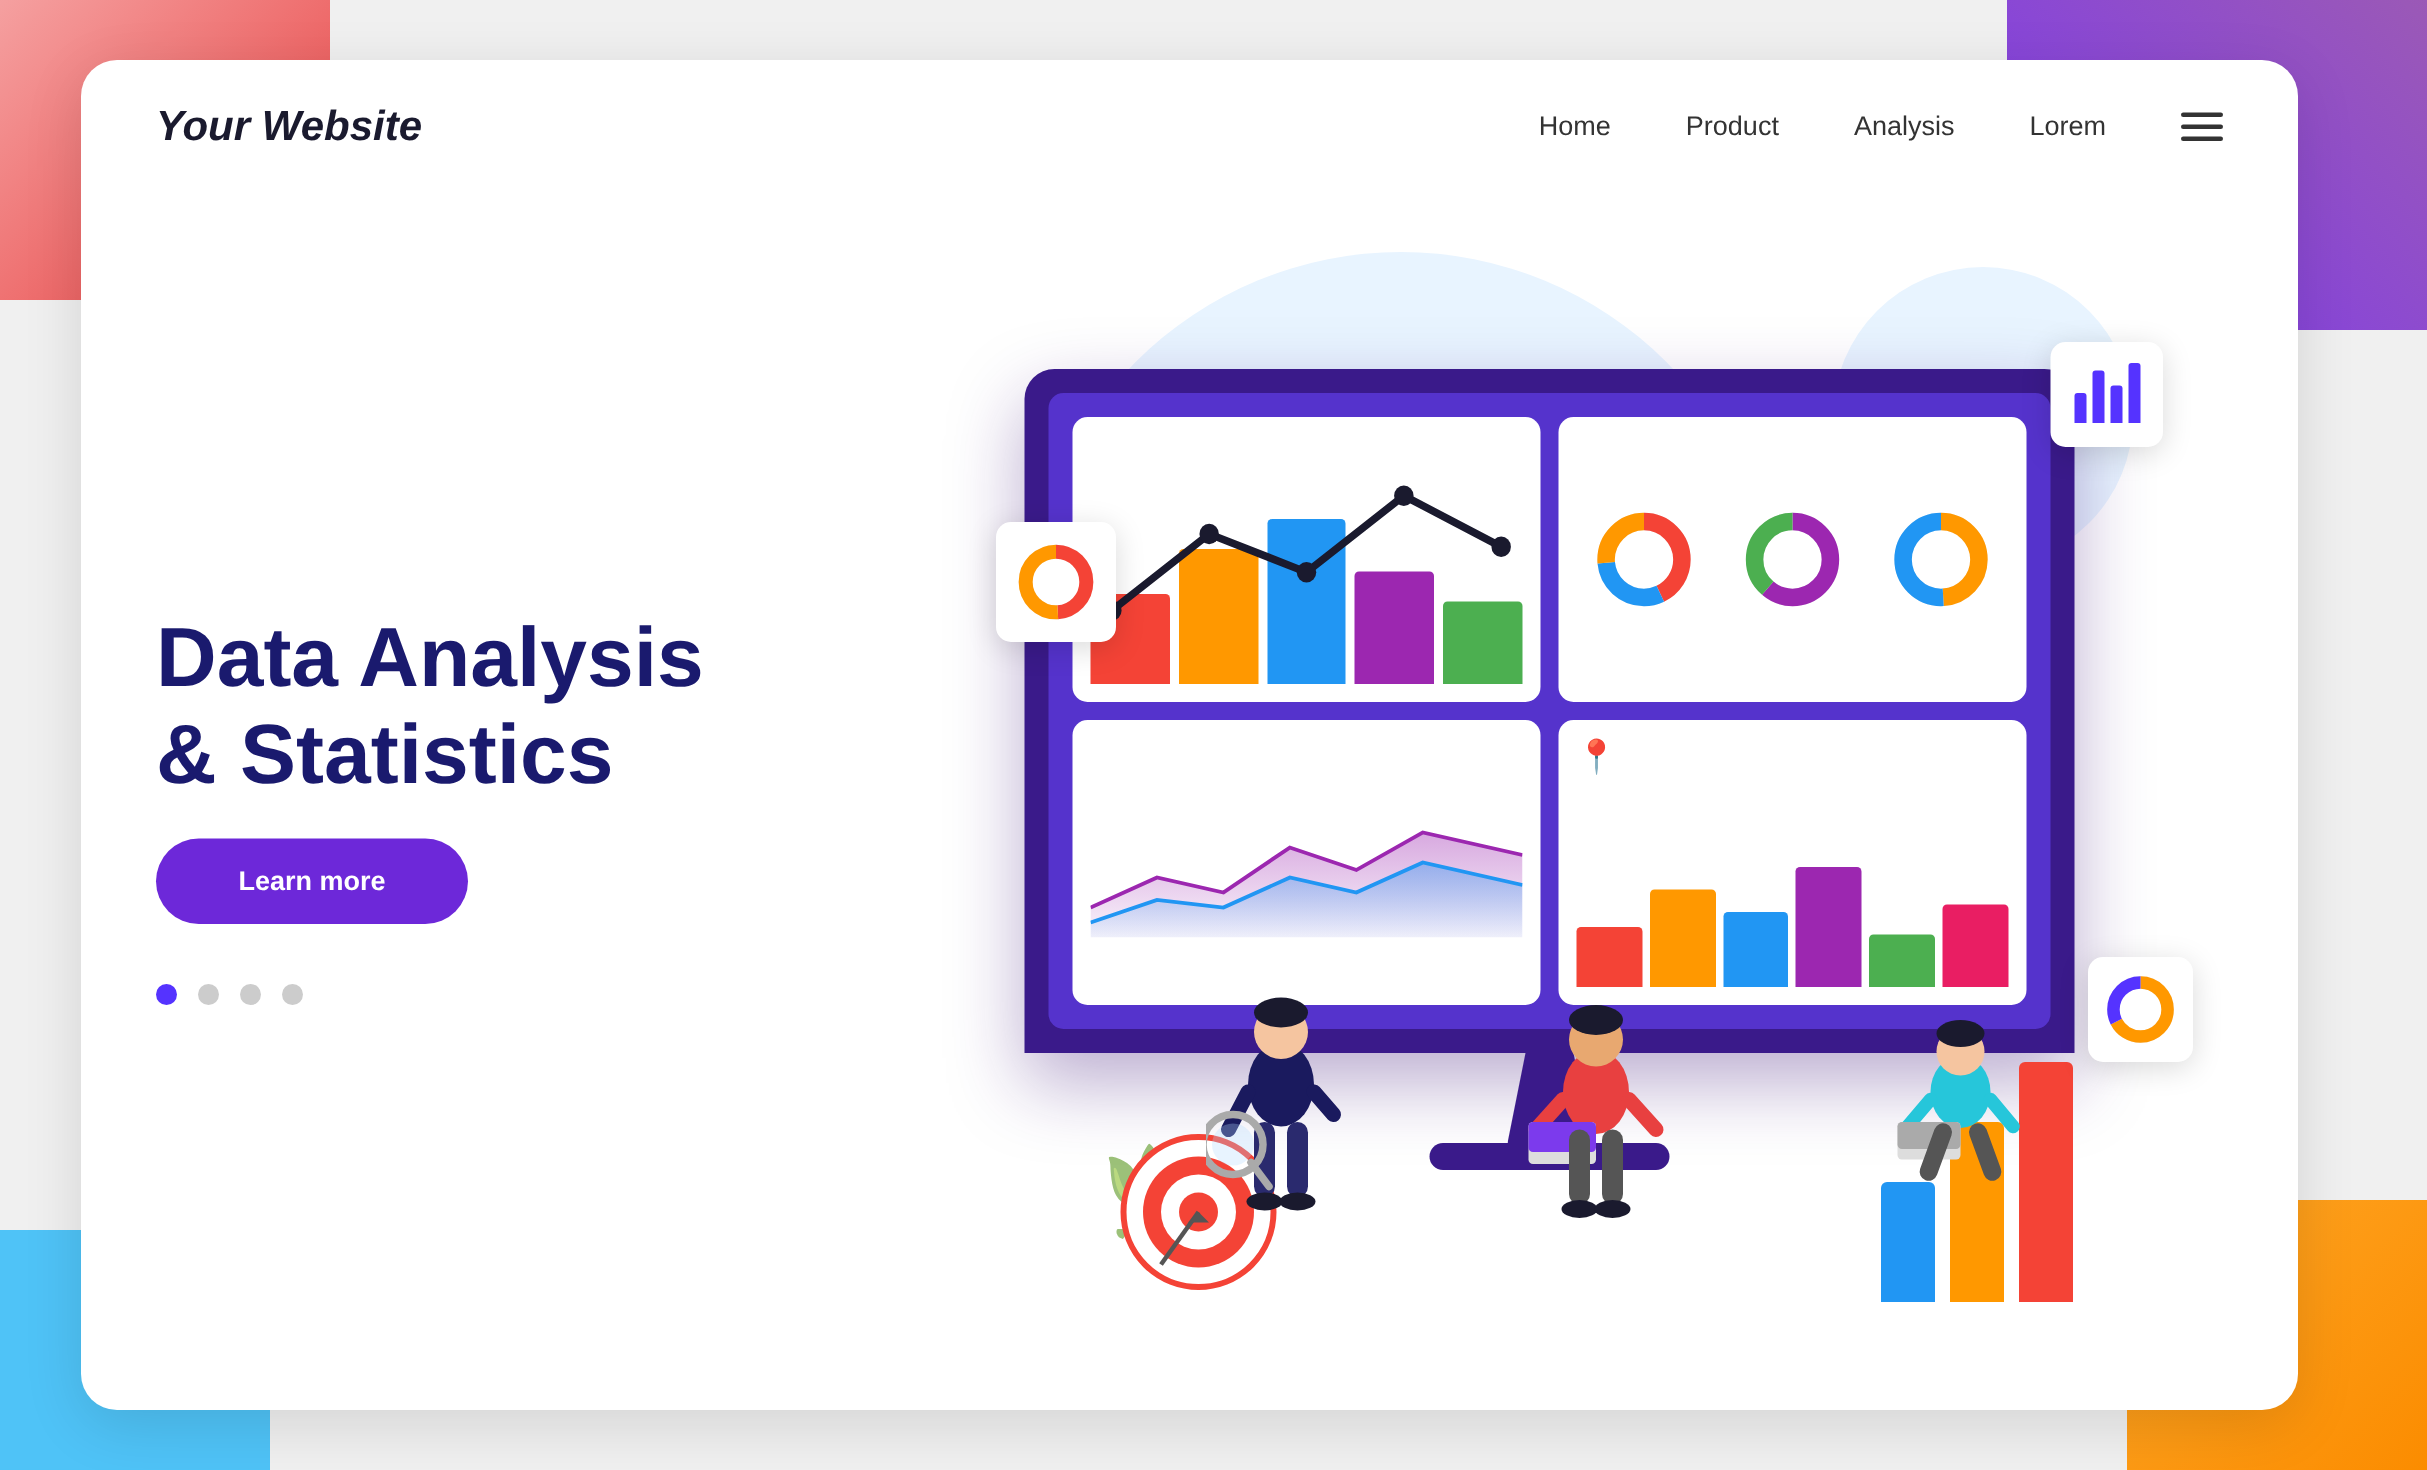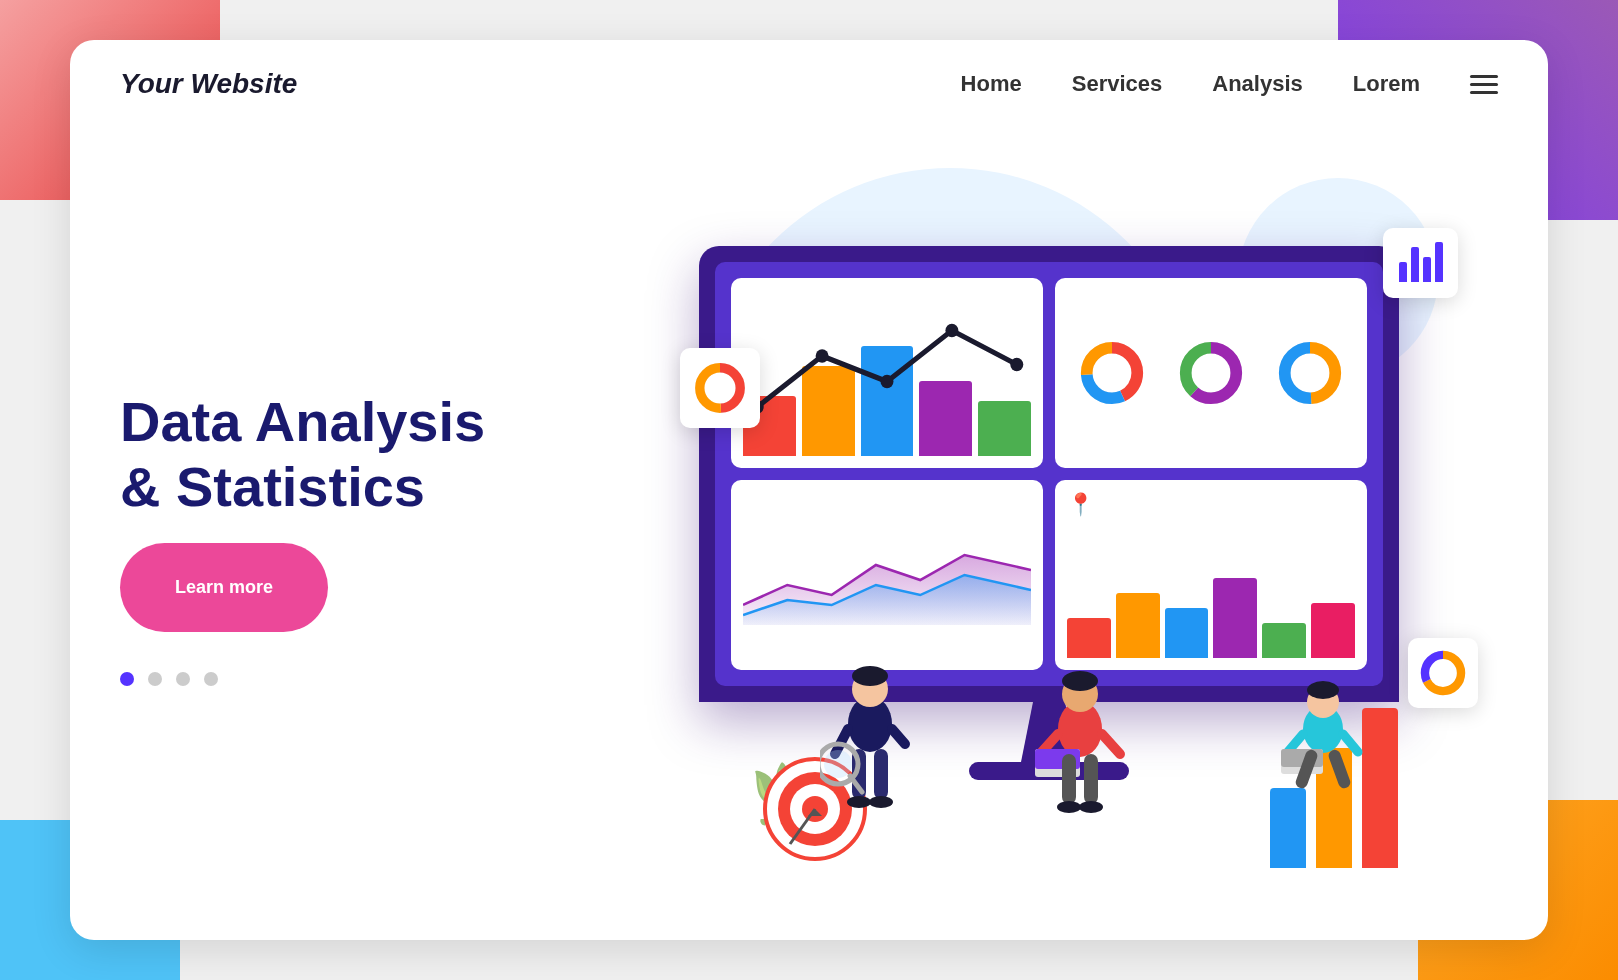--- a/index.html
+++ b/index.html
@@ -42,21 +42,21 @@
       bottom: 0; right: 0;
       width: 200px; height: 180px;
       background: linear-gradient(135deg, #ffa726 0%, #fb8c00 100%);
       border-radius: 60px 0 0 0;
       z-index: 0;
     }
 
     
     .main-card {
       position: absolute;
-      top: 40px; left: 70px;
+      top: 40px; left: 54px;
       width: 1478px;
       height: 900px;
       background: #ffffff;
       border-radius: 24px;
       z-index: 1;
       overflow: hidden;
       box-shadow: 0 10px 40px rgba(0,0,0,0.12);
     }
 
     
@@ -76,22 +76,22 @@
     }
     .nav-links {
       display: flex;
       gap: 50px;
       align-items: center;
       list-style: none;
     }
     .nav-links li a {
       text-decoration: none;
       color: #333;
-      font-size: 22px;
-      font-weight: 700;
+      font-size: 18px;
+      font-weight: 400;
     }
     .nav-hamburger {
       margin-left: 50px;
       display: flex;
       flex-direction: column;
       gap: 5px;
       cursor: pointer;
     }
     .nav-hamburger span {
       display: block;
@@ -126,25 +126,25 @@
     }
     .hero-desc {
       font-size: 14.5px;
       color: #555;
       line-height: 1.7;
       max-width: 380px;
       margin-bottom: 40px;
     }
     .btn-learn-more {
       display: inline-block;
-      background: #ec4899;
+      background: #6d28d9;
       color: #fff;
       font-size: 18px;
       font-weight: 600;
-      padding: 34px 55px;
+      padding: 18px 55px;
       border-radius: 50px;
       border: none;
       cursor: pointer;
       width: fit-content;
       margin-bottom: 30px;
     }
     .dots-row {
       display: flex;
       gap: 14px;
       align-items: center;
@@ -397,21 +397,21 @@
 <div class="bg-corner-tr"></div>
 <div class="bg-corner-bl"></div>
 <div class="bg-corner-br"></div>
 
 <div class="main-card">
 
   <nav class="navbar">
     <span class="nav-logo">Your Website</span>
     <ul class="nav-links">
       <li><a href="#">Home</a></li>
-      <li><a href="#">Services</a></li>
+      <li><a href="#">Product</a></li>
       <li><a href="#">Analysis</a></li>
       <li><a href="#">Lorem</a></li>
     </ul>
     <div class="nav-hamburger">
       <span></span>
       <span></span>
       <span></span>
     </div>
   </nav>
 

